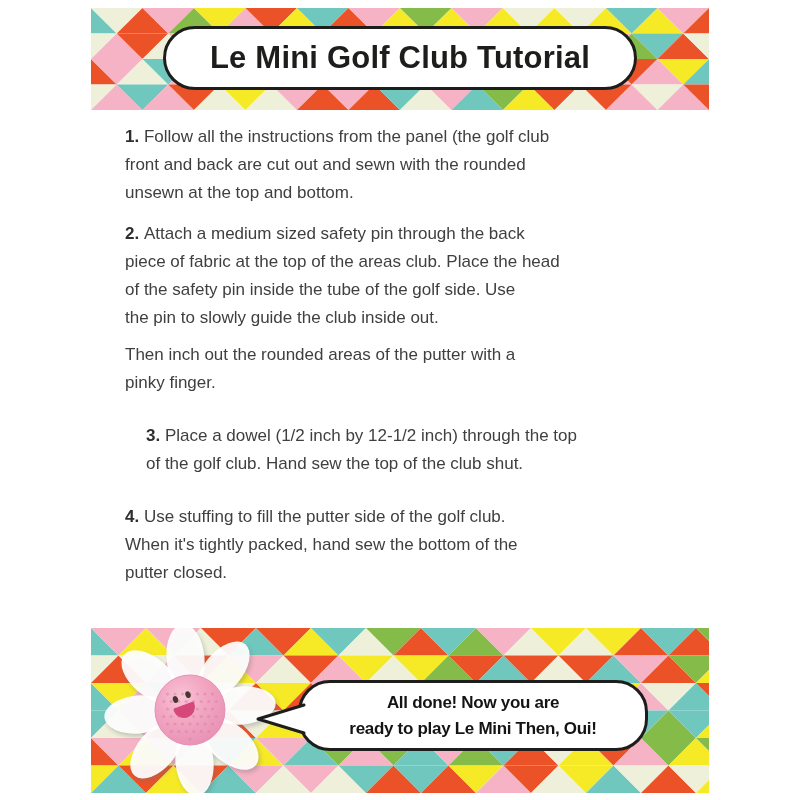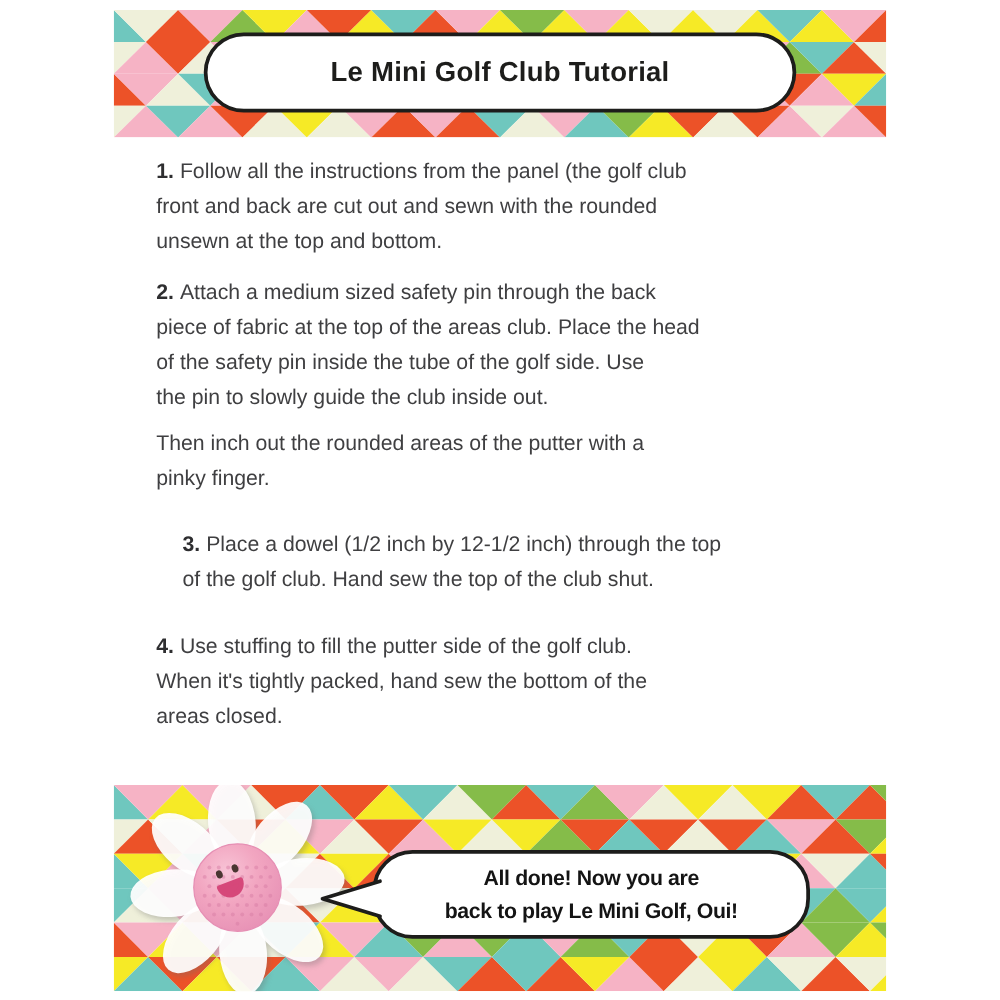--- a/index.html
+++ b/index.html
@@ -6,21 +6,21 @@
   .page{position:relative;width:800px;height:800px;background:#ffffff;overflow:hidden;
         font-family:"Liberation Sans", sans-serif;}
   .banner{position:absolute;left:91px;width:618px;overflow:hidden;}
   .banner-top{top:8px;height:102px;}
   .banner-bottom{top:628px;height:165px;}
   .banner svg.pattern{position:absolute;left:0;top:0;display:block;}
 
   .title-bubble{position:absolute;left:72px;top:18px;width:468px;height:58px;
      background:#ffffff;border:3px solid #1d1d1b;border-radius:32px;
      display:flex;align-items:center;justify-content:center;z-index:2;}
-  .title-bubble span{font-size:22px;font-weight:700;color:#1d1d1b;letter-spacing:.2px;white-space:nowrap;}
+  .title-bubble span{font-size:31px;font-weight:700;color:#1d1d1b;letter-spacing:.2px;white-space:nowrap;}
 
   .instructions{position:absolute;left:125px;top:123px;width:584px;color:#3f3f41;
      font-size:17px;line-height:28px;}
   .para .line{white-space:nowrap;height:28px;}
   .para b{font-weight:700;color:#2e2e30;}
   .para{margin-bottom:12px;}
   .para:nth-child(1){margin-bottom:13px;}
   .para:nth-child(2){margin-bottom:9px;}
   .para:nth-child(3){margin-bottom:25px;}
   .para:nth-child(4){margin-bottom:25px;margin-left:21px;}
@@ -167,21 +167,21 @@
         <div class="line">Then inch out the rounded areas of the putter with a</div>
         <div class="line">pinky finger.</div>
       </div>
       <div class="para">
         <div class="line"><b>3. </b>Place a dowel (1/2 inch by 12-1/2 inch) through the top</div>
         <div class="line">of the golf club. Hand sew the top of the club shut.</div>
       </div>
       <div class="para">
         <div class="line"><b>4. </b>Use stuffing to fill the putter side of the golf club.</div>
         <div class="line">When it's tightly packed, hand sew the bottom of the</div>
-        <div class="line">areas closed.</div>
+        <div class="line">putter closed.</div>
       </div>
     </div>
 
   <div class="banner banner-bottom">
     <svg class="pattern" id="pattern-bottom" width="618" height="165" viewBox="0 0 618 165">
         <polygon points="0,0 27.5,27.5 -27.5,27.5" fill="#6FC7BE"></polygon>
         <polygon points="0,0 55,0 27.5,27.5" fill="#F6B3C5"></polygon>
         <polygon points="55,0 82.5,27.5 27.5,27.5" fill="#F6EA26"></polygon>
         <polygon points="55,0 110,0 82.5,27.5" fill="#F6B3C5"></polygon>
         <polygon points="110,0 137.5,27.5 82.5,27.5" fill="#EFF0DA"></polygon>
@@ -403,17 +403,17 @@
           <path d="M-9,0 A9,9 0 0 0 9,0 Z" fill="#D6487A" stroke="#D6487A" stroke-width="4" stroke-linejoin="round" transform="translate(-6,-3) rotate(-21)"></path>
         </g>
       </svg>
 
     <svg class="bubble-tail" width="52" height="36" viewBox="0 0 52 36">
       <path d="M50,4 L4,18 L50,32" fill="#ffffff" stroke="#1d1d1b" stroke-width="3" stroke-linejoin="round" stroke-linecap="round"></path>
     </svg>
 
     <div class="speech-bubble">
       <div>All done! Now you are</div>
-      <div>back to play Le Mini Golf, Oui!</div>
+      <div>ready to play Le Mini Then, Oui!</div>
     </div>
   </div>
 
 </div>
 
 </body></html>

